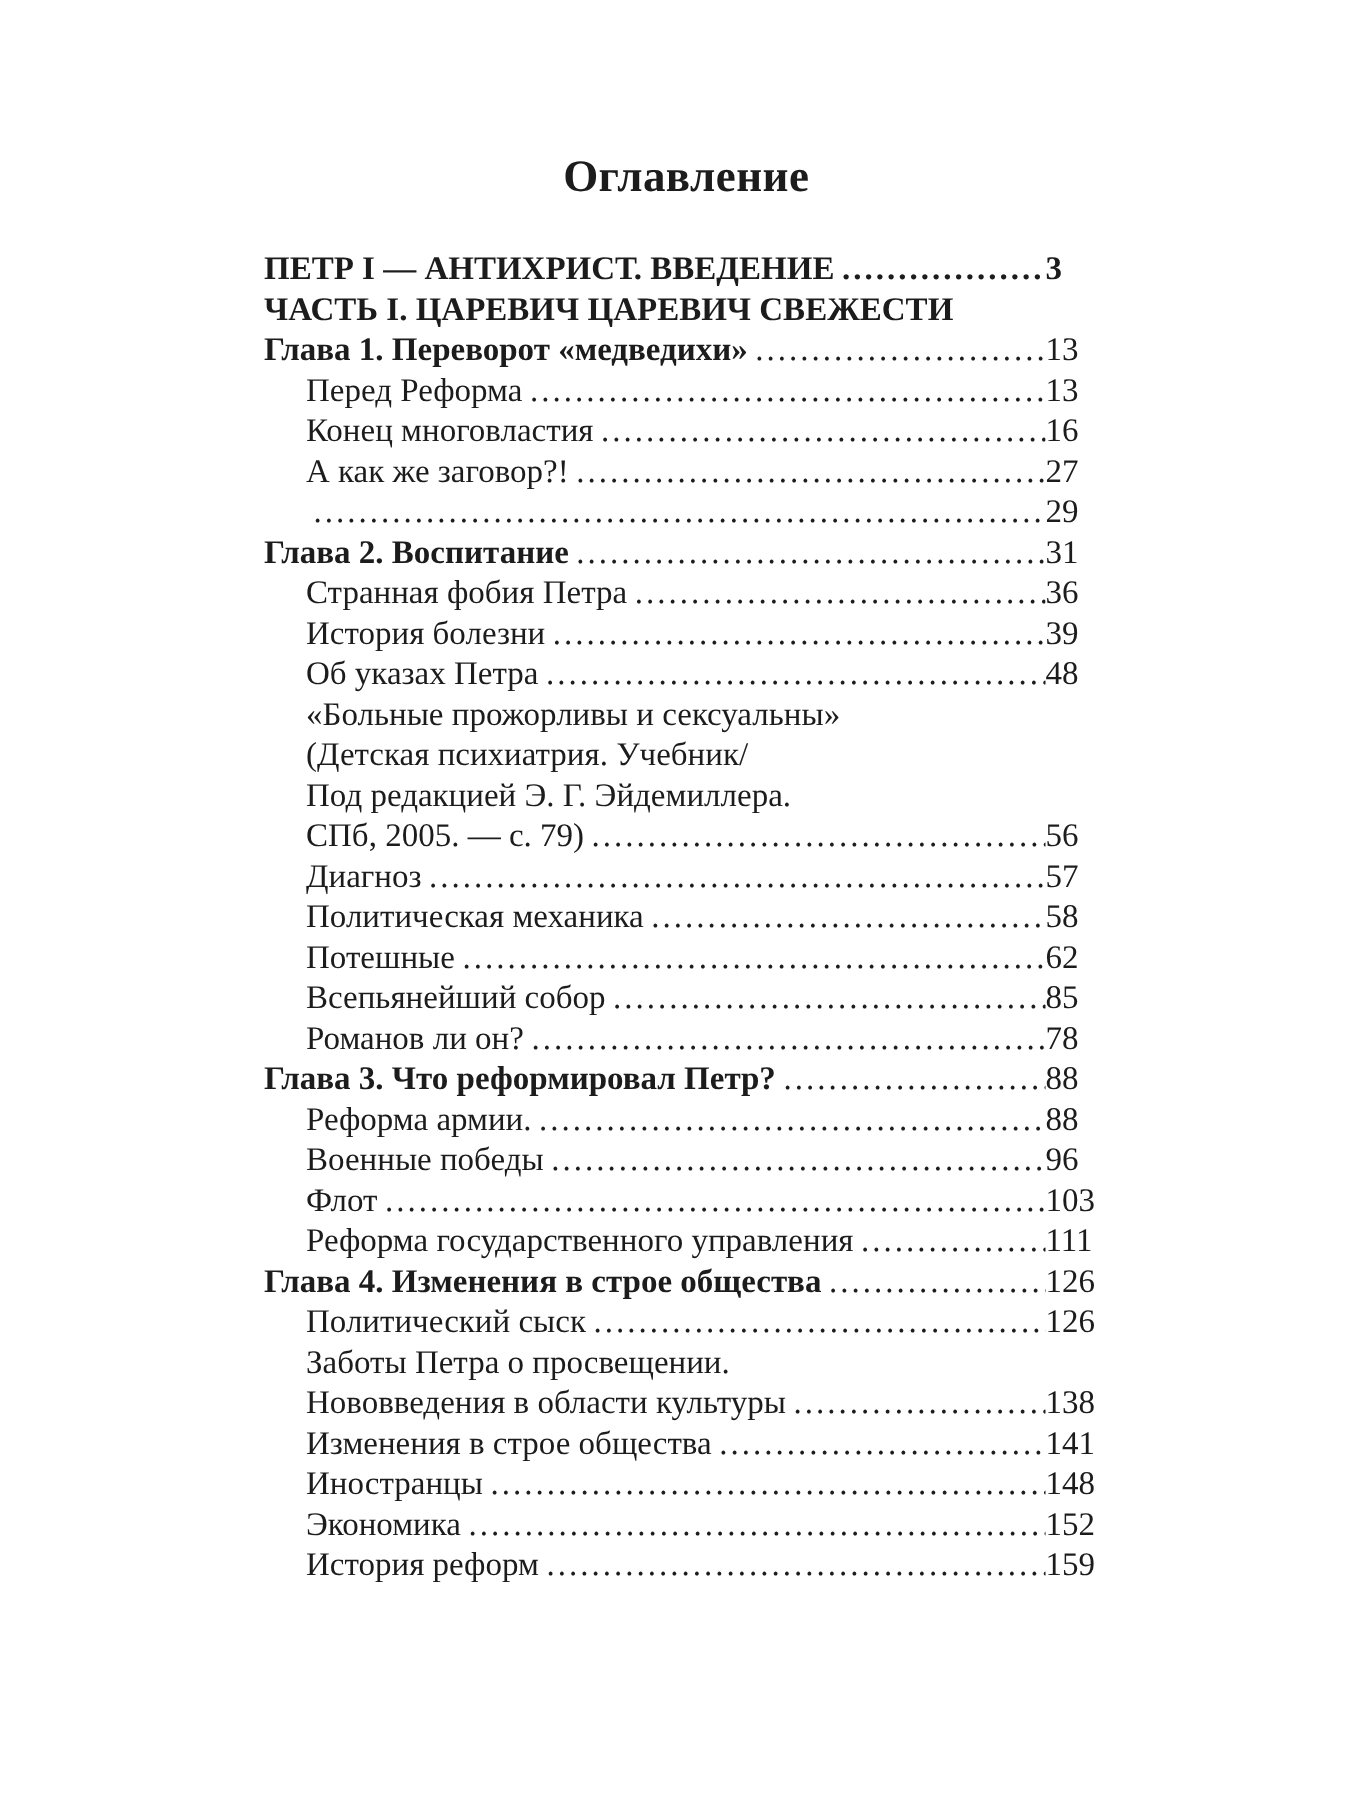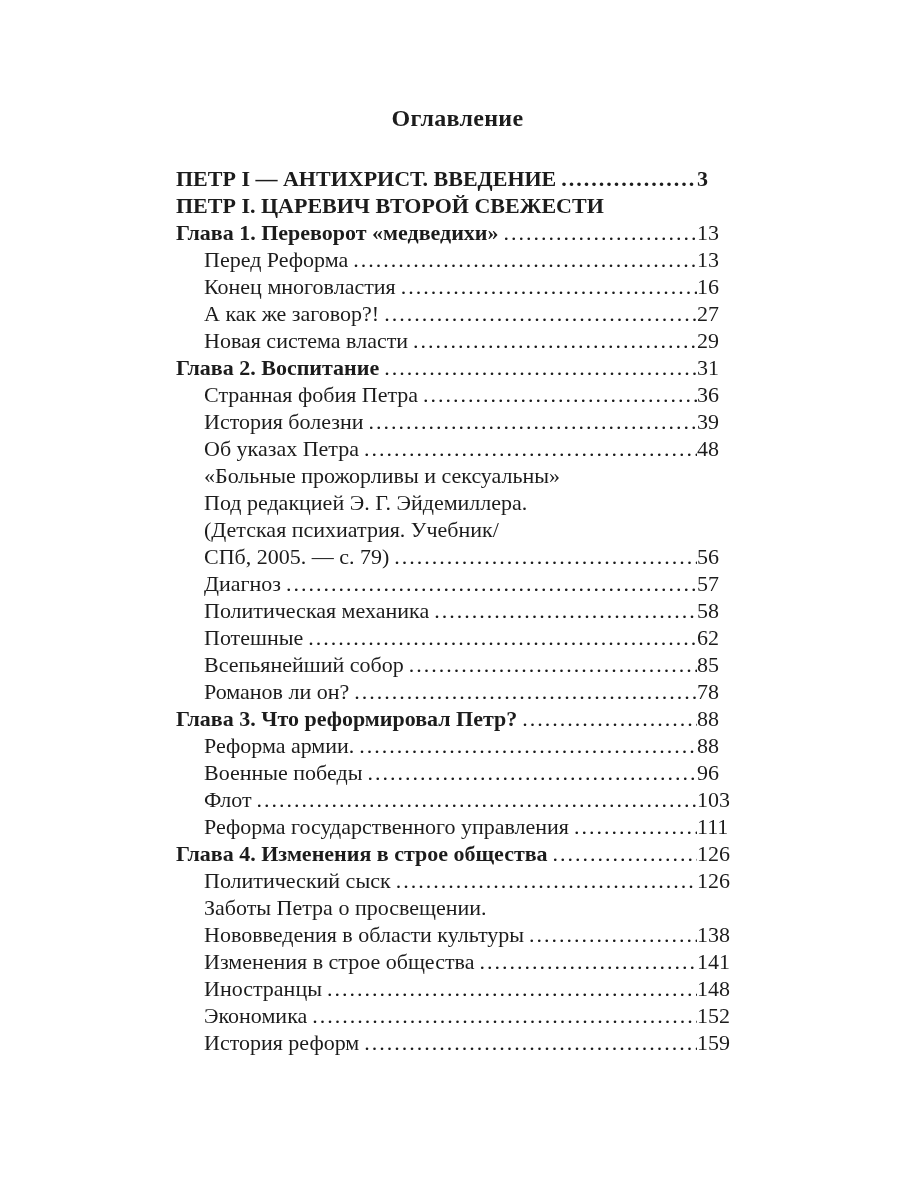--- a/index.html
+++ b/index.html
@@ -22,21 +22,21 @@
   }
   .content {
     position: absolute;
     left: 176px;
     top: 0;
     width: 563px;
   }
   .doc-title {
     margin: 0;
     margin-top: 100px;
-    font-size: 24px;
+    font-size: 30px;
     font-weight: bold;
     line-height: 36px;
     text-align: center;
     letter-spacing: 0.3px;
   }
   .toc {
     margin-top: 29px;
   }
   .toc-row {
     display: flex;
@@ -88,21 +88,21 @@
 <div class="page">
   <div class="content">
     <h1 class="doc-title">Оглавление</h1>
     <div class="toc" id="toc-list">
         <div class="toc-row style-part">
     <span class="toc-label">ПЕТР I — АНТИХРИСТ. ВВЕДЕНИЕ</span>
     <span class="toc-dots"></span>
     <span class="toc-page">3</span>
   </div>
         <div class="toc-row style-part no-page">
-    <span class="toc-label">ПЕТР I. ЦАРЕВИЧ ВТОРОЙ СВЕЖЕСТИ</span>
+    <span class="toc-label">ЧАСТЬ I. ЦАРЕВИЧ ЦАРЕВИЧ СВЕЖЕСТИ</span>
     <span class="toc-dots"></span>
     <span class="toc-page"></span>
   </div>
         <div class="toc-row style-chapter">
     <span class="toc-label">Глава 1. Переворот «медведихи»</span>
     <span class="toc-dots"></span>
     <span class="toc-page">13</span>
   </div>
         <div class="toc-row style-sub">
     <span class="toc-label">Перед Реформа</span>
@@ -113,21 +113,20 @@
     <span class="toc-label">Конец многовластия</span>
     <span class="toc-dots"></span>
     <span class="toc-page">16</span>
   </div>
         <div class="toc-row style-sub">
     <span class="toc-label">А как же заговор?!</span>
     <span class="toc-dots"></span>
     <span class="toc-page">27</span>
   </div>
         <div class="toc-row style-sub">
-    <span class="toc-label">Новая система власти</span>
     <span class="toc-dots"></span>
     <span class="toc-page">29</span>
   </div>
         <div class="toc-row style-chapter">
     <span class="toc-label">Глава 2. Воспитание</span>
     <span class="toc-dots"></span>
     <span class="toc-page">31</span>
   </div>
         <div class="toc-row style-sub">
     <span class="toc-label">Странная фобия Петра</span>
@@ -143,26 +142,26 @@
     <span class="toc-label">Об указах Петра</span>
     <span class="toc-dots"></span>
     <span class="toc-page">48</span>
   </div>
         <div class="toc-row style-sub no-page">
     <span class="toc-label">«Больные прожорливы и сексуальны»</span>
     <span class="toc-dots"></span>
     <span class="toc-page"></span>
   </div>
         <div class="toc-row style-sub no-page">
+    <span class="toc-label">(Детская психиатрия. Учебник/</span>
+    <span class="toc-dots"></span>
+    <span class="toc-page"></span>
+  </div>
+        <div class="toc-row style-sub no-page">
     <span class="toc-label">Под редакцией Э. Г. Эйдемиллера.</span>
-    <span class="toc-dots"></span>
-    <span class="toc-page"></span>
-  </div>
-        <div class="toc-row style-sub no-page">
-    <span class="toc-label">(Детская психиатрия. Учебник/</span>
     <span class="toc-dots"></span>
     <span class="toc-page"></span>
   </div>
         <div class="toc-row style-sub">
     <span class="toc-label">СПб, 2005. — с. 79)</span>
     <span class="toc-dots"></span>
     <span class="toc-page">56</span>
   </div>
         <div class="toc-row style-sub">
     <span class="toc-label">Диагноз</span>

